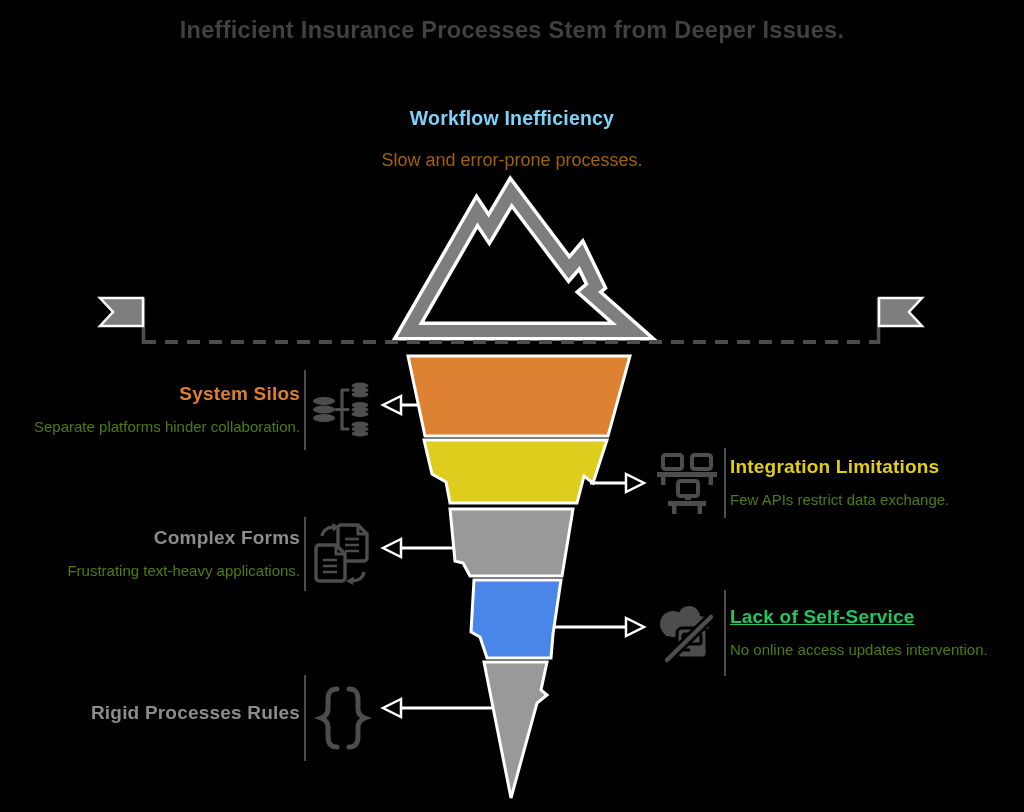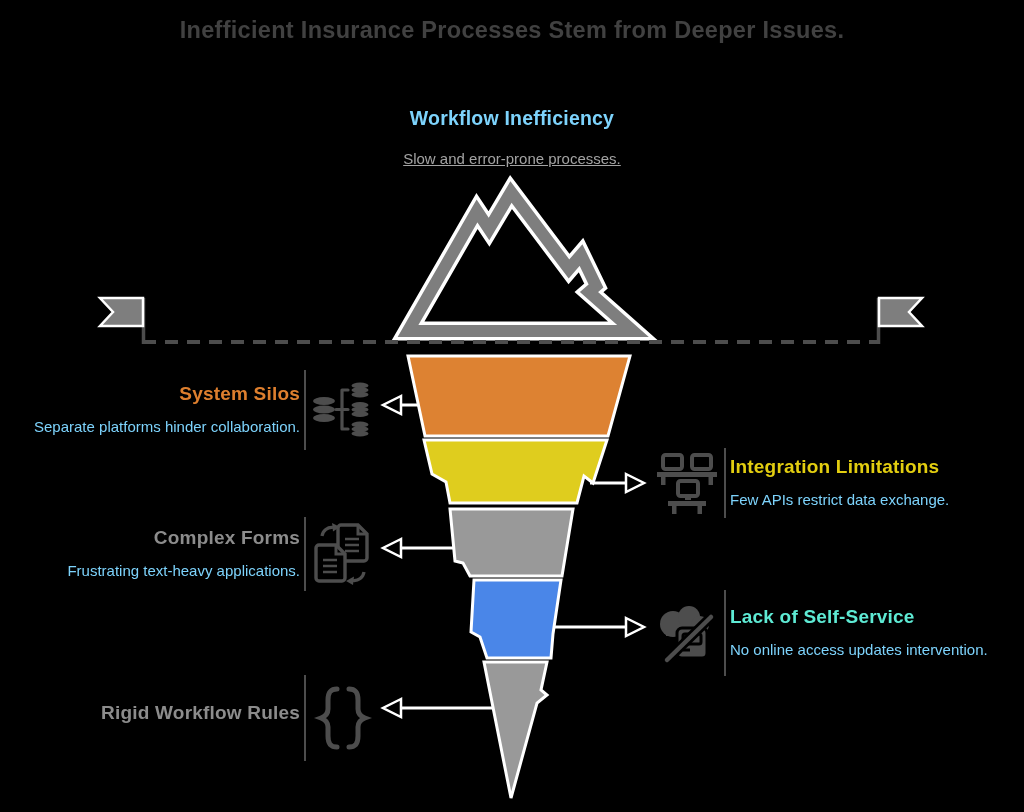--- a/index.html
+++ b/index.html
@@ -4,28 +4,28 @@
 <style>
   html,body{margin:0;padding:0;background:#000;}
   #canvas{position:relative;width:1024px;height:812px;background:#000;overflow:hidden;
           font-family:"Liberation Sans", sans-serif;}
   #gfx{position:absolute;left:0;top:0;width:1024px;height:812px;}
   .page-title{position:absolute;top:17px;left:0;width:1024px;text-align:center;
               font-size:23.5px;font-weight:bold;color:#414141;letter-spacing:.3px;}
   .surface-heading{position:absolute;top:107px;left:0;width:1024px;text-align:center;
                    font-size:19.5px;font-weight:bold;color:#7dd3fc;letter-spacing:.2px;}
   .surface-sub{position:absolute;top:150px;left:0;width:1024px;text-align:center;
-               font-size:15px;color:#a3a3a3;text-decoration:underline;}
+               font-size:18px;color:#a16207;}
   .issue{position:absolute;display:flex;align-items:center;gap:4px;}
   .issue.left{left:8px;width:368px;}
   .issue.right{left:654px;width:362px;}
   .itext{flex:1;}
   .issue.left .itext{text-align:right;}
   .ititle{font-size:19px;font-weight:bold;letter-spacing:.2px;margin-bottom:10px;line-height:1.25;}
-  .idesc{font-size:15px;color:#7dd3fc;line-height:1.47;}
+  .idesc{font-size:15px;color:#4d7c0f;line-height:1.47;}
   .idesc.narrow{max-width:252px;margin-left:auto;}
   .vdiv{width:2px;align-self:stretch;background:#4d4d4d;}
   .iicon{width:66px;display:flex;justify-content:center;align-items:center;}
   .iicon svg{display:block;}
   .icon-stroke{stroke:#4d4d4d;fill:none;}
   .icon-fill{fill:#4d4d4d;}
 </style>
 </head>
 <body>
 
@@ -173,28 +173,28 @@
         </g>
         <rect x="21" y="26" width="30" height="30" rx="5" fill="#4d4d4d" stroke="#000" stroke-width="3"></rect>
         <rect x="27" y="32" width="18" height="10" rx="2" fill="none" stroke="#000" stroke-width="3"></rect>
         <path d="M27,48 h7" stroke="#000" stroke-width="3"></path>
         <path d="M11,58 L55,15" stroke="#000" stroke-width="10" stroke-linecap="round"></path>
         <path d="M11,58 L55,15" stroke="#4d4d4d" stroke-width="4.5" stroke-linecap="round"></path>
       </svg>
     </div>
     <div class="vdiv"></div>
     <div class="itext">
-      <div class="ititle" style="color: #5eead4;">Lack of Self-Service</div>
+      <div class="ititle" style="color: #22c55e; text-decoration: underline;">Lack of Self-Service</div>
       <div class="idesc">No online access updates intervention.</div>
     </div>
   </div>
 
   <div class="issue left" style="top:675px;min-height:86px;">
     <div class="itext">
-      <div class="ititle" style="color: rgb(140, 140, 140);">Rigid Workflow Rules</div>
+      <div class="ititle" style="color: rgb(140, 140, 140);">Rigid Processes Rules</div>
     </div>
     <div class="vdiv"></div>
     <div class="iicon">
       <svg width="58" height="70" viewBox="0 0 58 70">
         <g class="icon-stroke" stroke-width="5" stroke-linecap="round">
           <path d="M23,6 C16,6 14,10 14,17 V26 C14,31 11,33.5 7,35 C11,36.5 14,39 14,44 V53 C14,60 16,64 23,64"></path>
           <path d="M35,6 C42,6 44,10 44,17 V26 C44,31 47,33.5 51,35 C47,36.5 44,39 44,44 V53 C44,60 42,64 35,64"></path>
         </g>
       </svg>
     </div>

